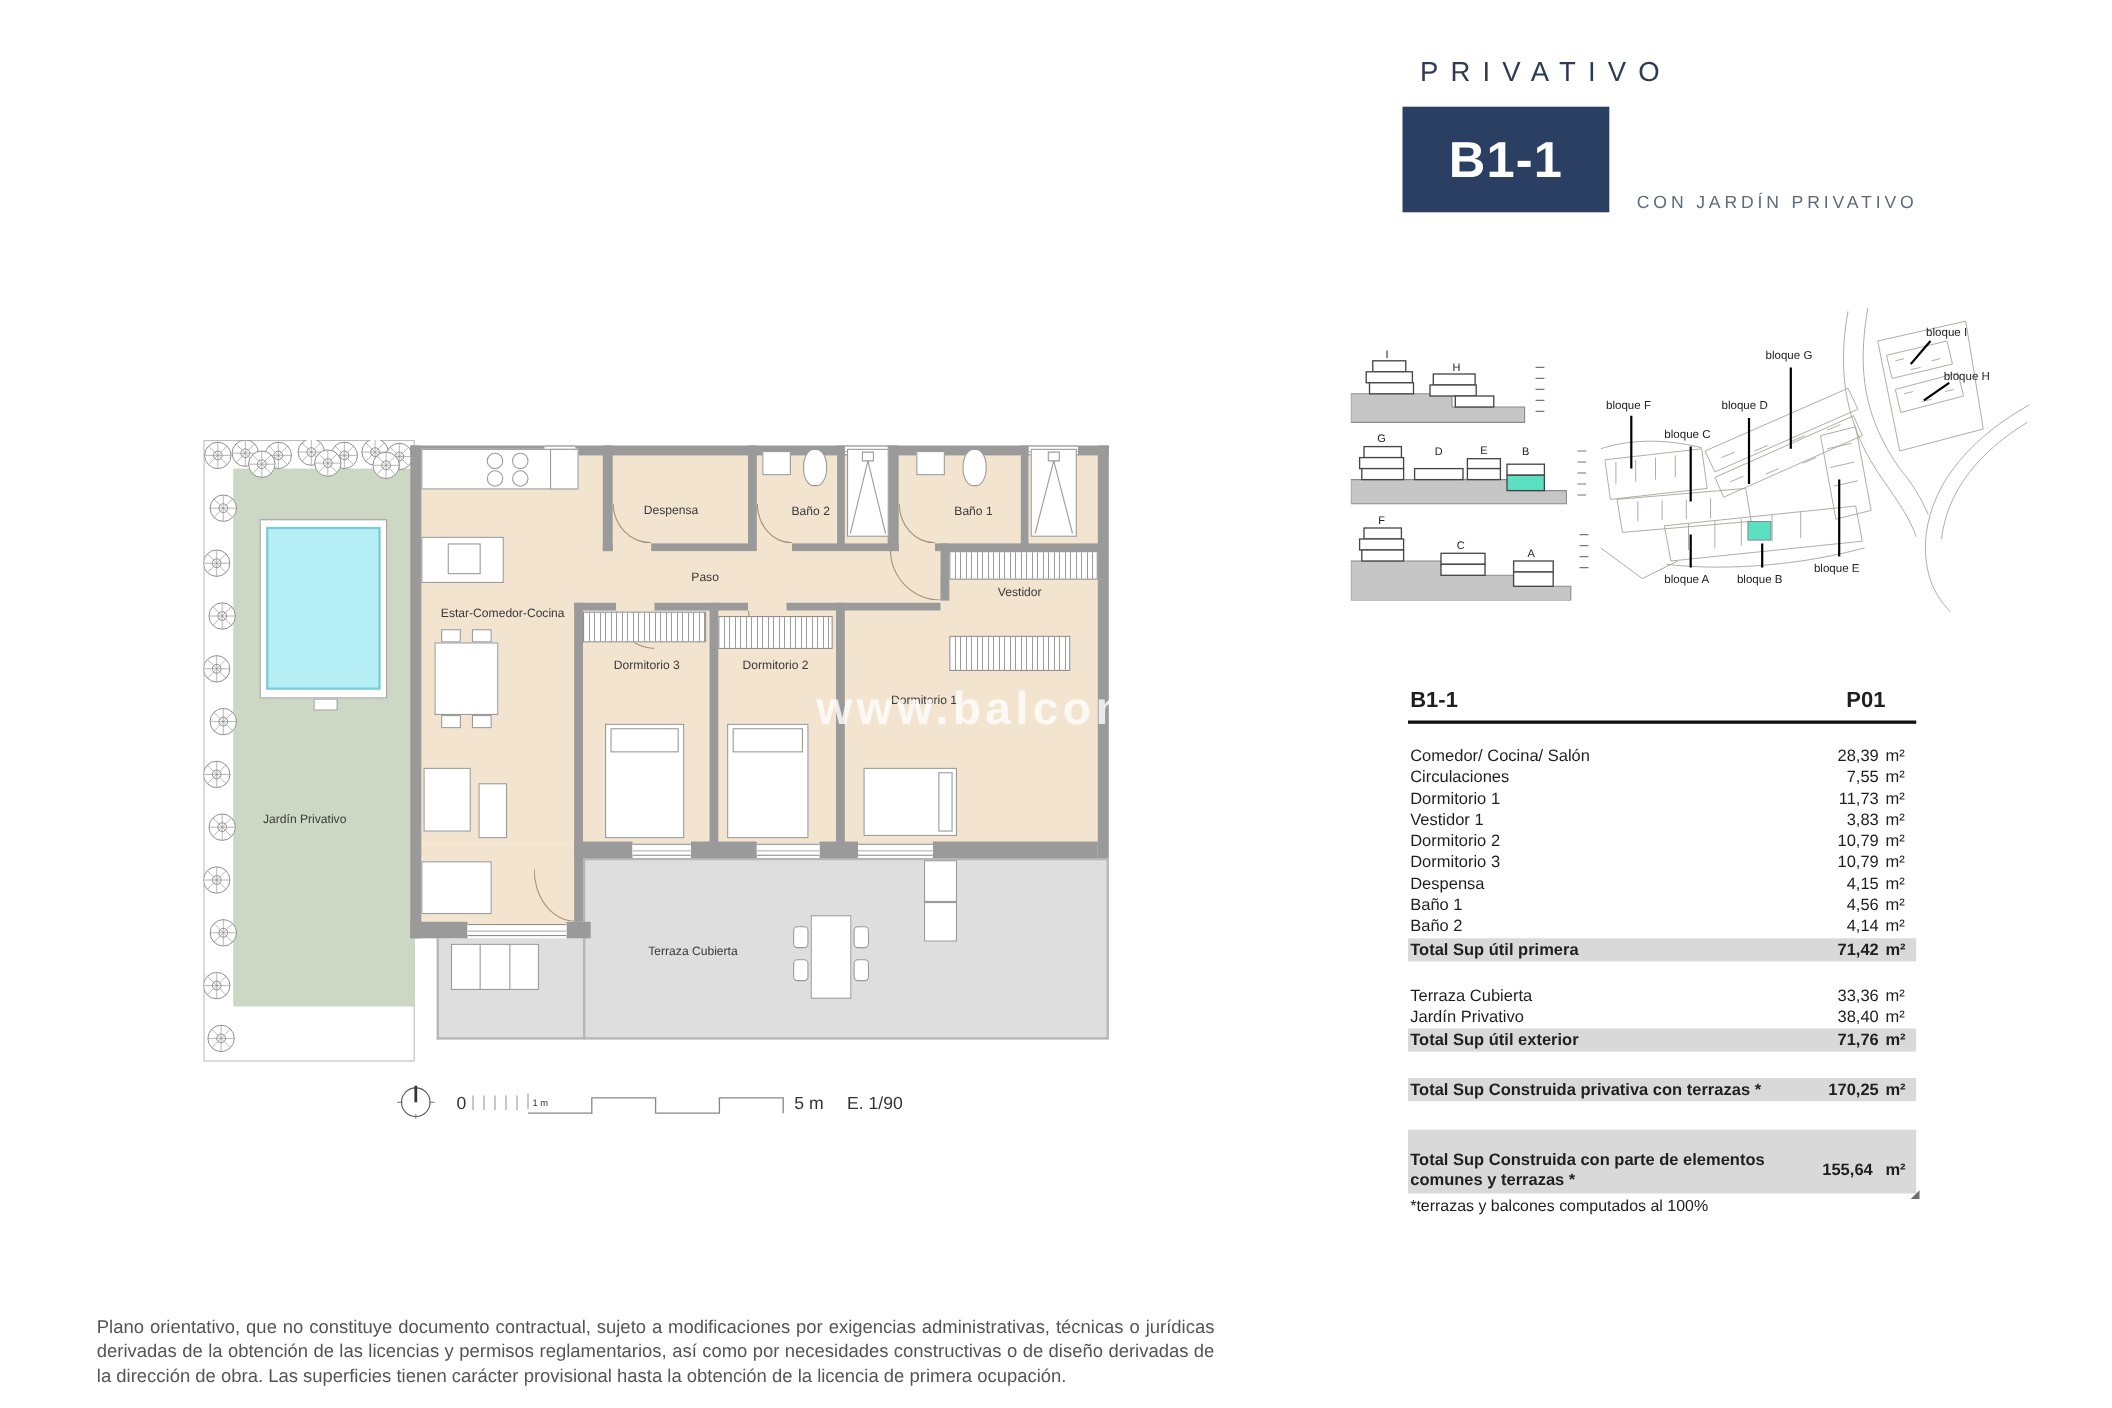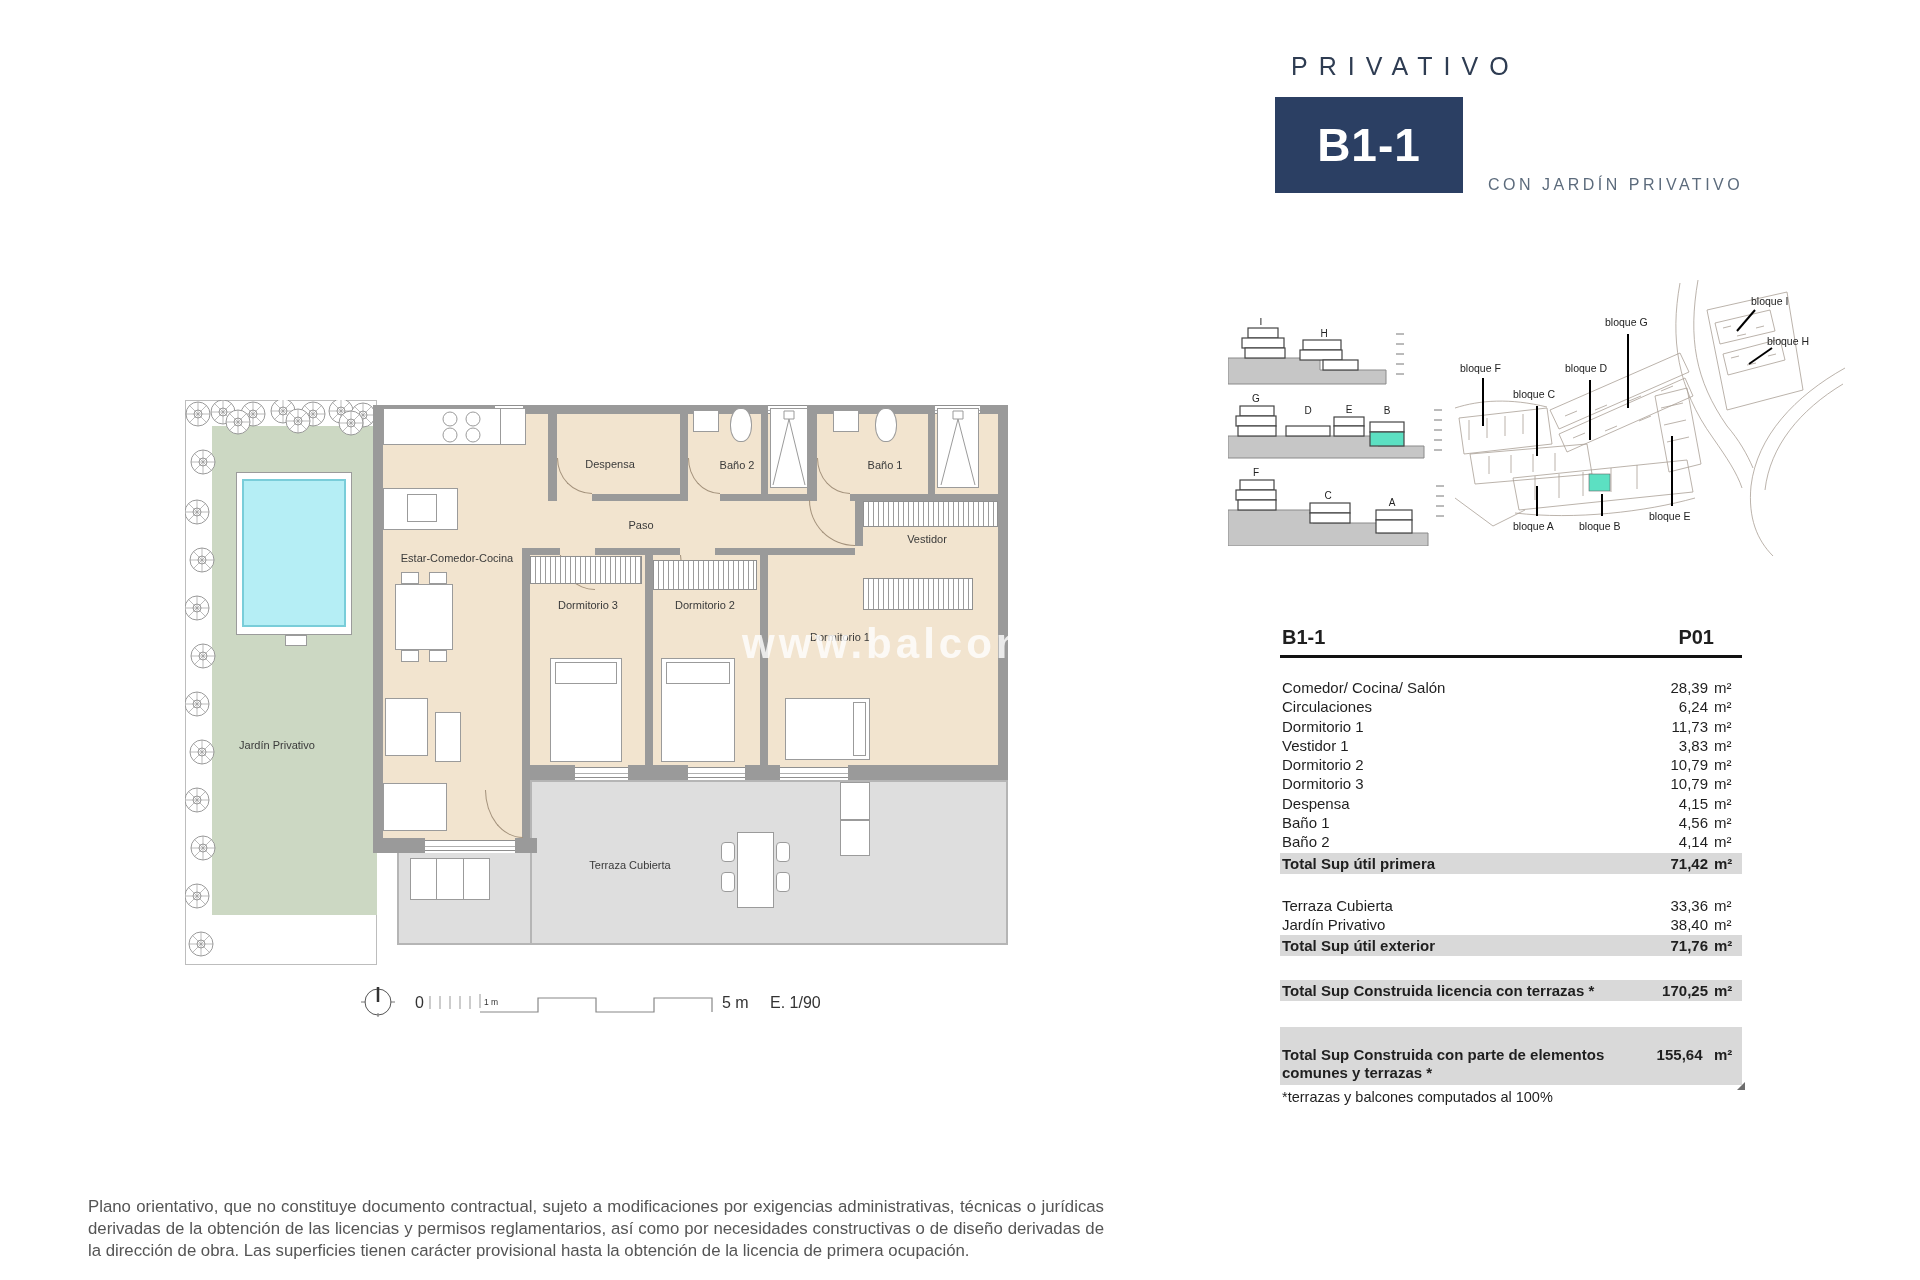--- a/index.html
+++ b/index.html
@@ -45,21 +45,21 @@
   
   .tbl{position:absolute;left:1280px;top:626px;width:462px;color:var(--ink)}
   .tbl-head{display:flex;justify-content:space-between;align-items:flex-end;font-size:20px;font-weight:bold;padding:0 28px 6px 2px;border-bottom:3px solid #111}
   .tbl-body{margin-top:20px}
   .trow{display:flex;justify-content:space-between;font-size:15px;line-height:19.3px;padding:0 2px}
   .trow .rlabel{flex:1}
   .trow .num{width:70px;text-align:right}
   .trow .unit{width:32px;text-align:left;padding-left:6px}
   .trow.total{background:var(--rowGray);font-weight:bold;line-height:21px;margin-top:1px}
   .sp22{height:22px}.sp23{height:23px}.sp25{height:25px}
-  .trow.tall{position:relative;min-height:44px;align-items:flex-start;line-height:18px;padding-top:19px;padding-bottom:3px}
+  .trow.tall{position:relative;min-height:44px;align-items:center;line-height:18px;padding-top:19px;padding-bottom:3px}
   .trow.tall .rlabel{max-width:345px}
   .trow.tall::after{content:"";position:absolute;right:-3px;bottom:-5px;border-left:8px solid transparent;border-bottom:8px solid #6d6d6d}
   .footnote{font-size:14.5px;margin-top:4px;padding-left:2px}
   
   .disclaimer{position:absolute;left:88px;top:1196px;width:1016px;font-size:16.8px;line-height:1.3;color:var(--textGray);text-align:justify}
 </style>
 </head>
 <body>
 
 <div class="kicker">PRIVATIVO</div>
@@ -364,21 +364,21 @@
   </div>
   <div class="tbl-body">
     <div id="rows-interior">
         <div class="trow">
           <span class="rlabel">Comedor/ Cocina/ Salón</span>
           <span class="num">28,39</span>
           <span class="unit">m²</span>
         </div>
         <div class="trow">
           <span class="rlabel">Circulaciones</span>
-          <span class="num">6,24</span>
+          <span class="num">7,55</span>
           <span class="unit">m²</span>
         </div>
         <div class="trow">
           <span class="rlabel">Dormitorio 1</span>
           <span class="num">11,73</span>
           <span class="unit">m²</span>
         </div>
         <div class="trow">
           <span class="rlabel">Vestidor 1</span>
           <span class="num">3,83</span>
@@ -428,21 +428,21 @@
           <span class="unit">m²</span>
         </div>
       </div>
     <div class="trow total">
       <span class="rlabel">Total Sup útil exterior</span>
       <span class="num">71,76</span>
       <span class="unit">m²</span>
     </div>
     <div class="sp23"></div>
     <div class="trow total">
-      <span class="rlabel">Total Sup Construida licencia con terrazas *</span>
+      <span class="rlabel">Total Sup Construida privativa con terrazas *</span>
       <span class="num">170,25</span>
       <span class="unit">m²</span>
     </div>
     <div class="sp25"></div>
     <div class="trow total tall">
       <span class="rlabel">Total Sup Construida con parte de elementos comunes y terrazas *</span>
       <span class="num">155,64</span>
       <span class="unit">m²</span>
     </div>
     <div class="footnote">*terrazas y balcones computados al 100%</div>

